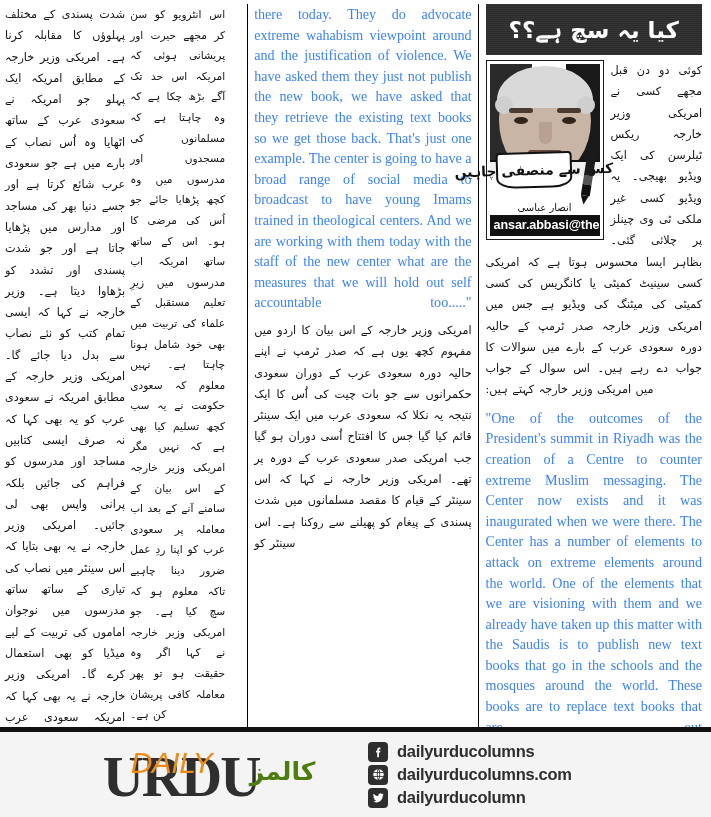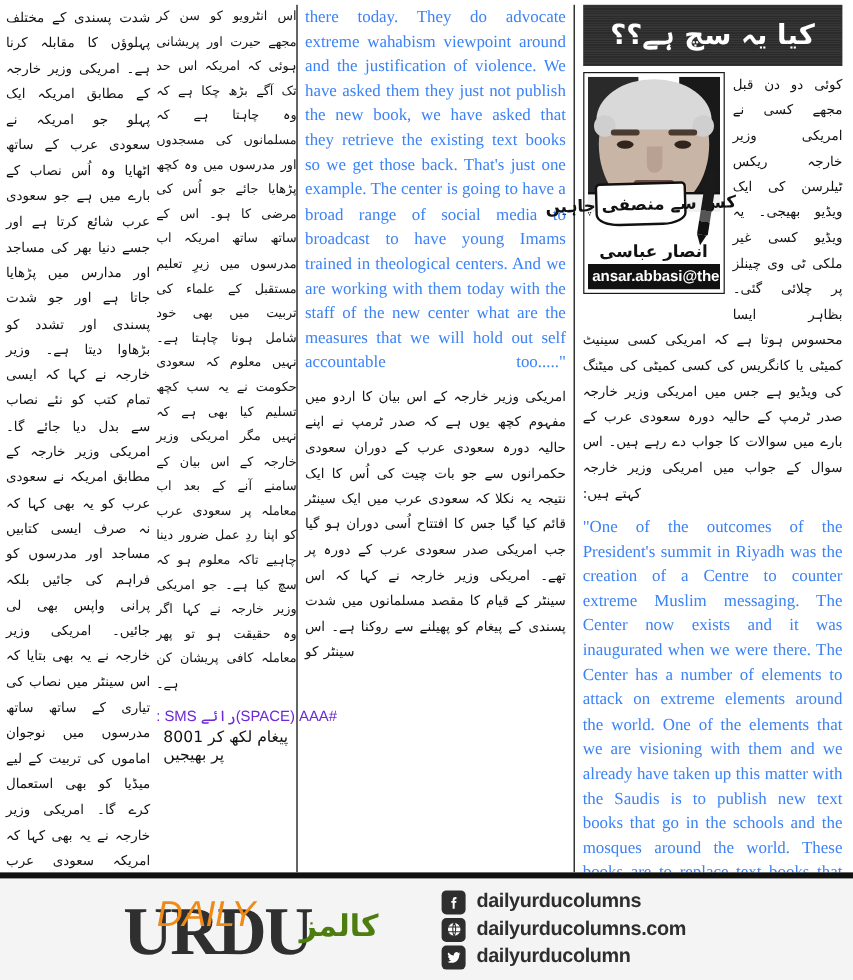--- a/index.html
+++ b/index.html
@@ -35,21 +35,21 @@
     width: 100%;
     height: 723px;
   }
 
   .col {
     position: relative;
     height: 100%;
   }
 
   .col-urdu-far    { width: 126px; }
-  .col-urdu-near   { width: 118px; border-right: 1.4px solid #000; padding-right: 0;}
+  .col-urdu-near   { width: 118px; border-right: 1.4px solid #000; padding-right: 22px;}
   .col-mid         { width: 232px; padding: 0 6px; border-right: 1.4px solid #000; }
   .col-right       { width: 229px; padding: 0 4px 0 7px; }
 
   .col-urdu-far { padding-right: 5px; }
 
   
   .urdu {
     direction: rtl;
     text-align: justify;
     text-align-last: left;
@@ -247,22 +247,22 @@
     position:absolute;
     left:0;bottom:-9px;
     border-left:4.5px solid transparent;
     border-right:4.5px solid transparent;
     border-top:9px solid #111;
   }
   #author-name {
     text-align: center;
     direction: rtl;
     font-family: "DejaVu Sans", sans-serif;
-    font-size: 14px;
-    font-weight: bold;
+    font-size: 10px;
+    font-weight: normal;
     color: #111;
     margin-top: 0px;
     margin-bottom: 2px;
   }
   #email-bar {
     background: #111111;
     color: #ffffff;
     font-family: "Liberation Sans", sans-serif;
     font-size: 12.6px;
     font-weight: bold;

